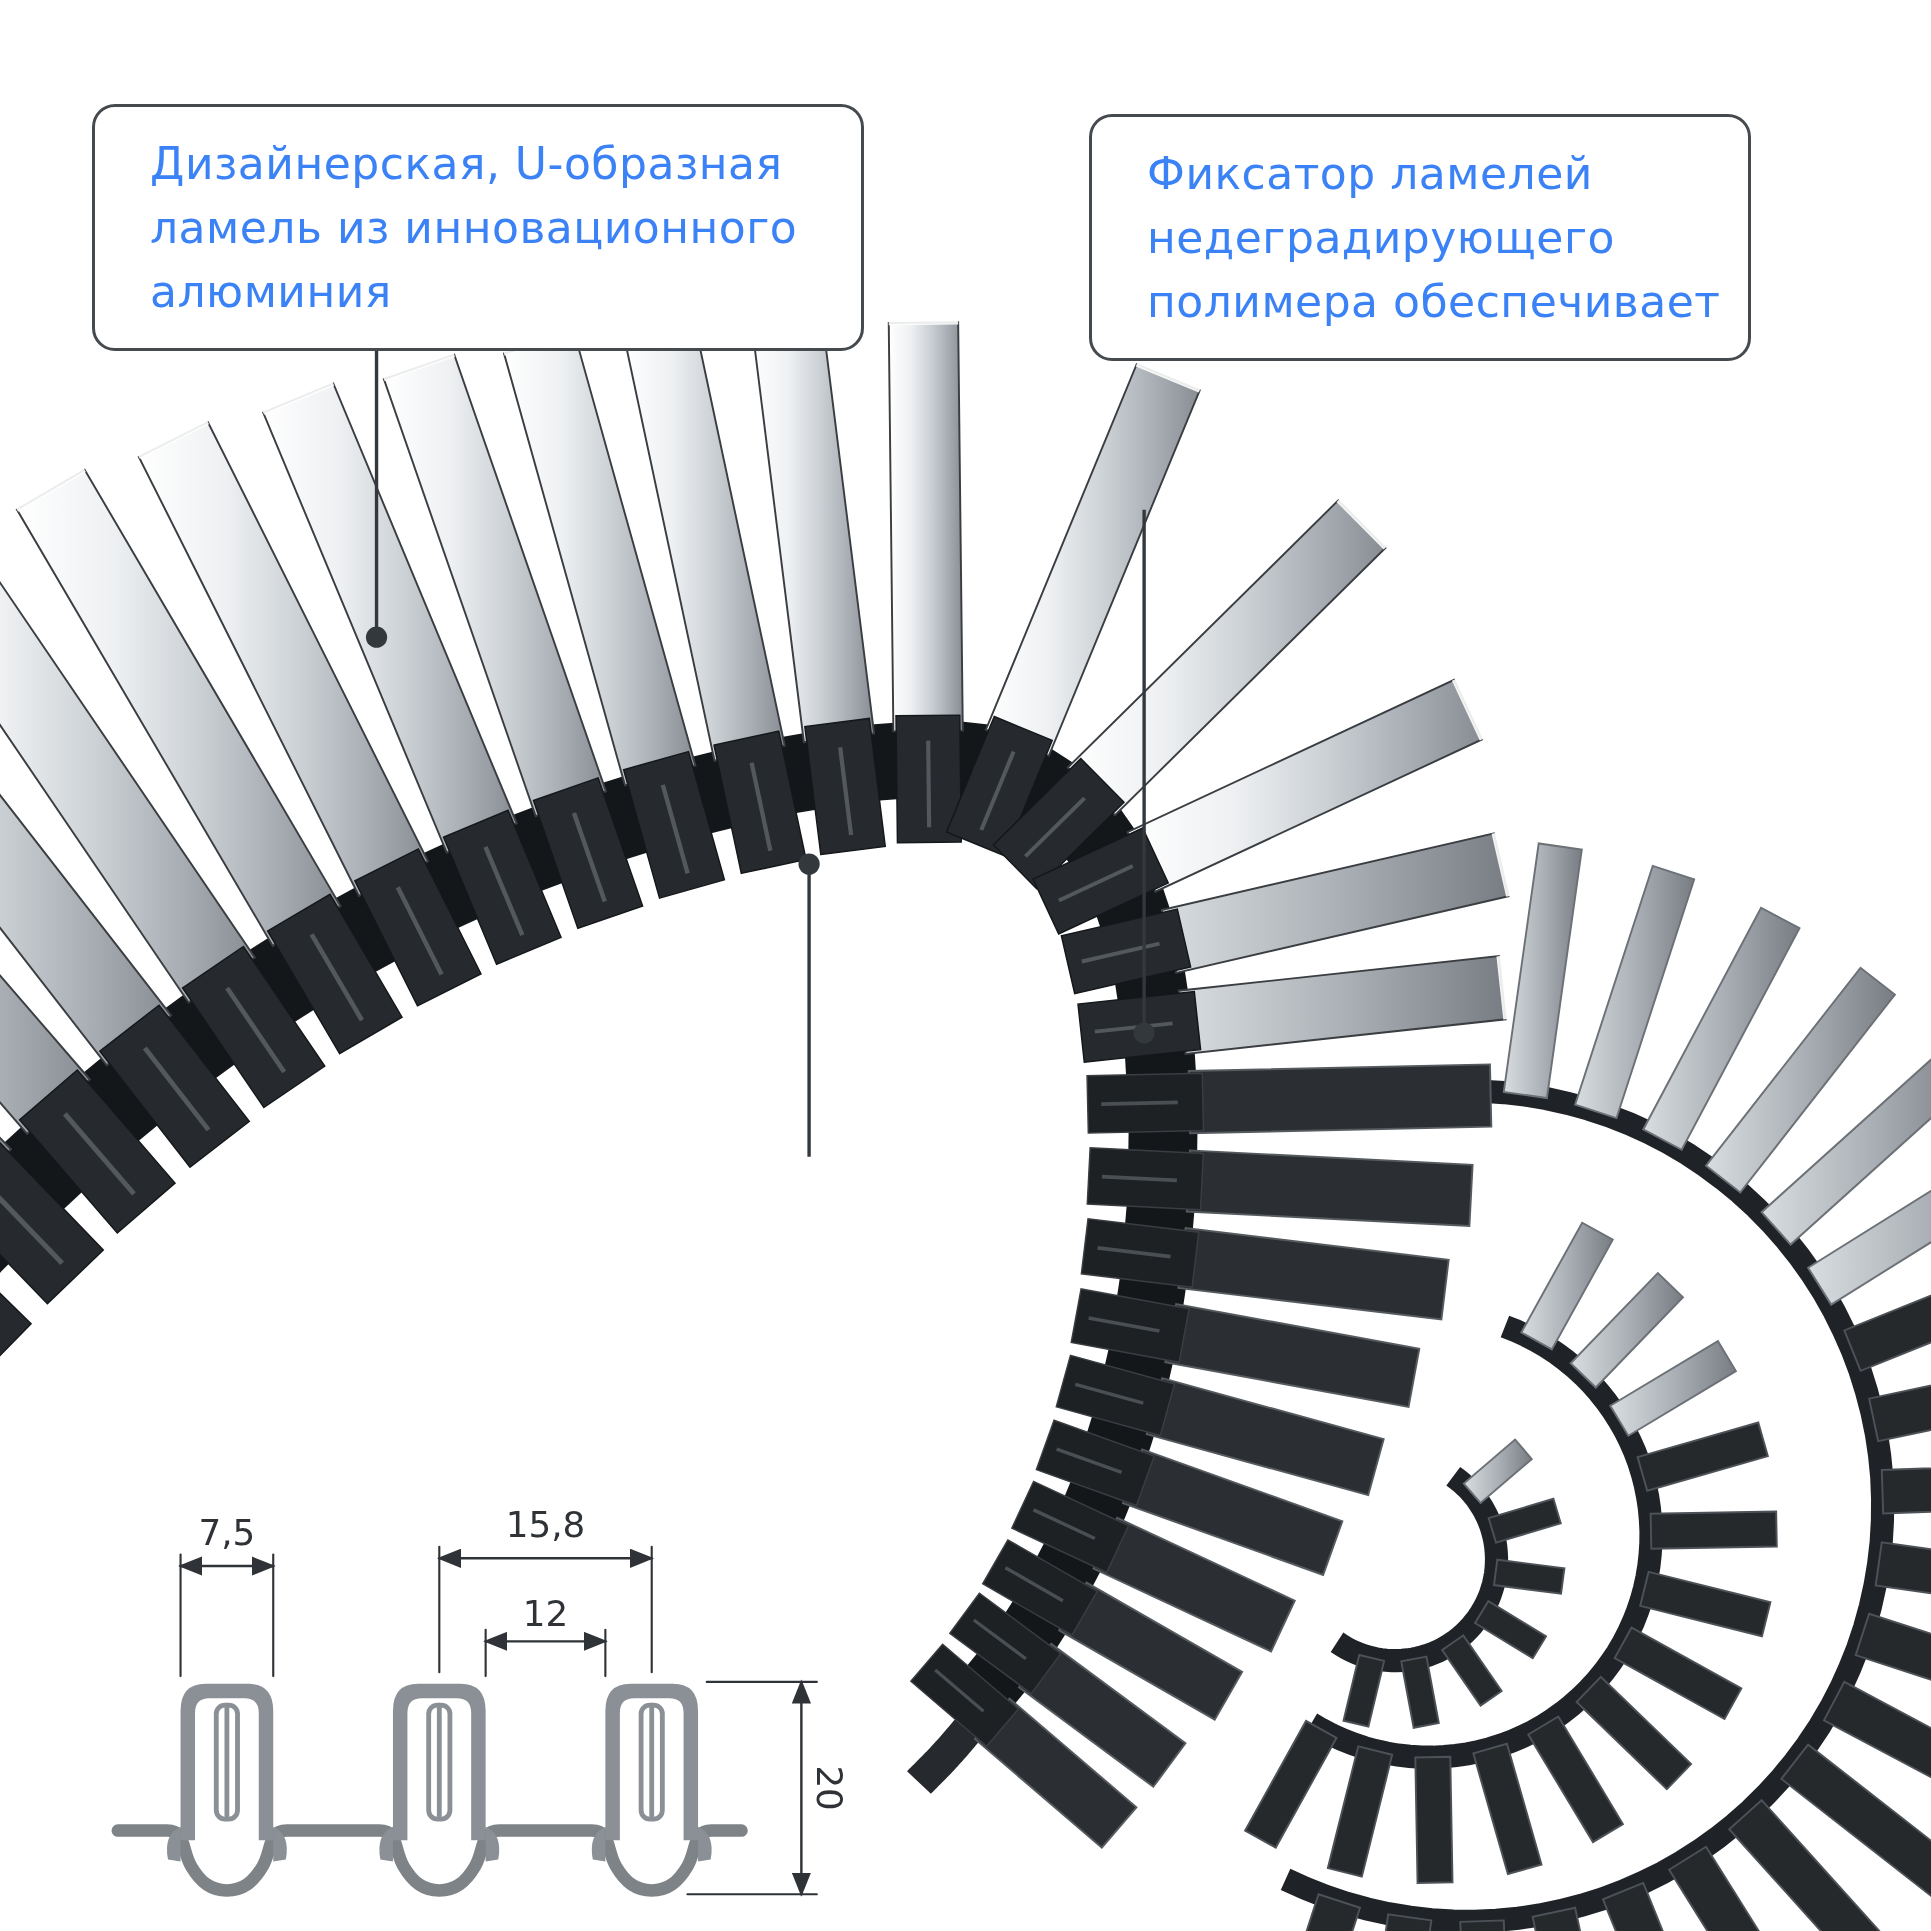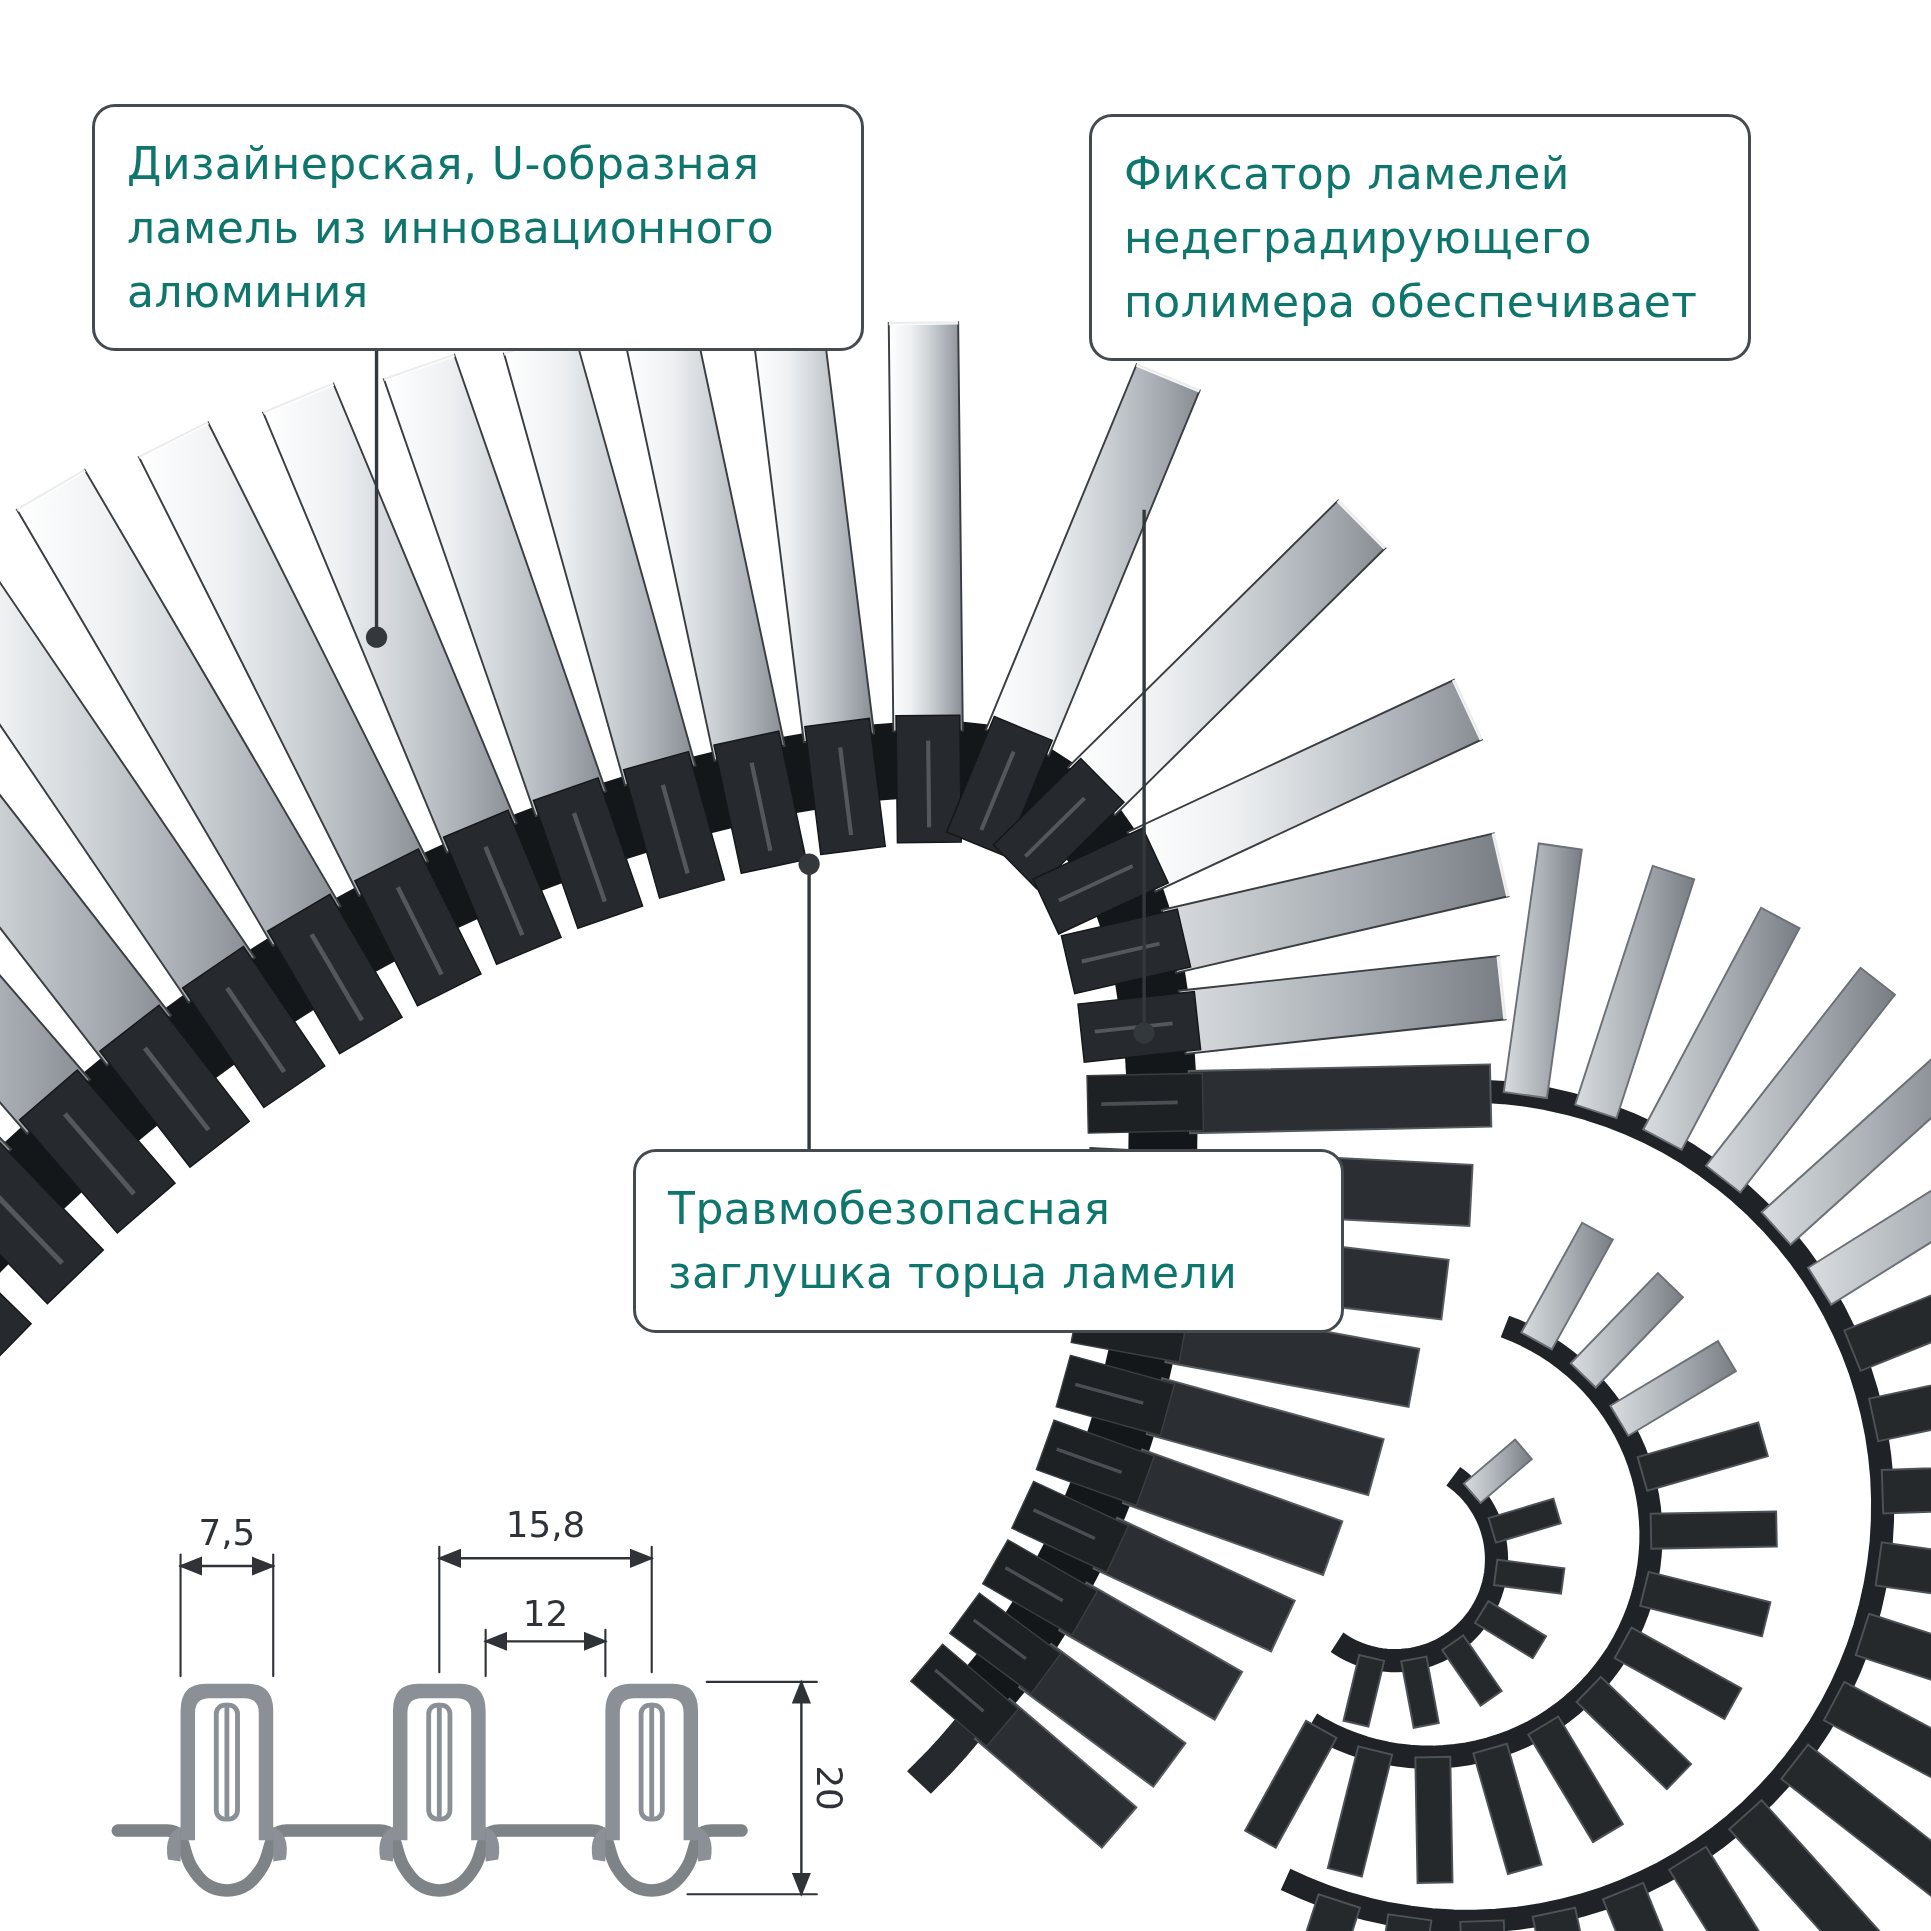--- a/index.html
+++ b/index.html
@@ -4,21 +4,21 @@
 <style>
   html,body{margin:0;padding:0;background:#ffffff;}
   .stage{
     position:relative;width:1931px;height:1931px;background:#ffffff;overflow:hidden;
     font-family:"DejaVu Sans","Liberation Sans",sans-serif;
   }
   .stage svg.scene{position:absolute;left:0;top:0;z-index:1;}
   .callout{
     position:absolute;z-index:3;background:#ffffff;
     border:3.9px solid #454a4f;border-radius:23px;
-    padding:25px 32px;color:#0f766e;font-size:44px;line-height:1.45;
+    padding:25px 55px;color:#3b82f6;font-size:44px;line-height:1.45;
     letter-spacing:0.5px;box-sizing:border-box;
   }
   .callout .ln{white-space:nowrap;}
   .scene text{font-family:"DejaVu Sans","Liberation Sans",sans-serif;fill:#2f3337;}
   .dim-text{font-size:37px;}
 </style>
 </head>
 <body>
 
 <div class="stage">
@@ -291,19 +291,15 @@
     <div class="ln">ламель из инновационного</div>
     <div class="ln">алюминия</div>
   </div>
 
   <div class="callout" style="left:1089px;top:114px;width:662px;">
     <div class="ln">Фиксатор ламелей</div>
     <div class="ln">недеградирующего</div>
     <div class="ln">полимера обеспечивает</div>
   </div>
 
-  <div class="callout" style="left:633px;top:1149px;width:711px;">
-    <div class="ln">Травмобезопасная</div>
-    <div class="ln">заглушка торца ламели</div>
-  </div>
 
 </div>
 
 
 </body></html>

